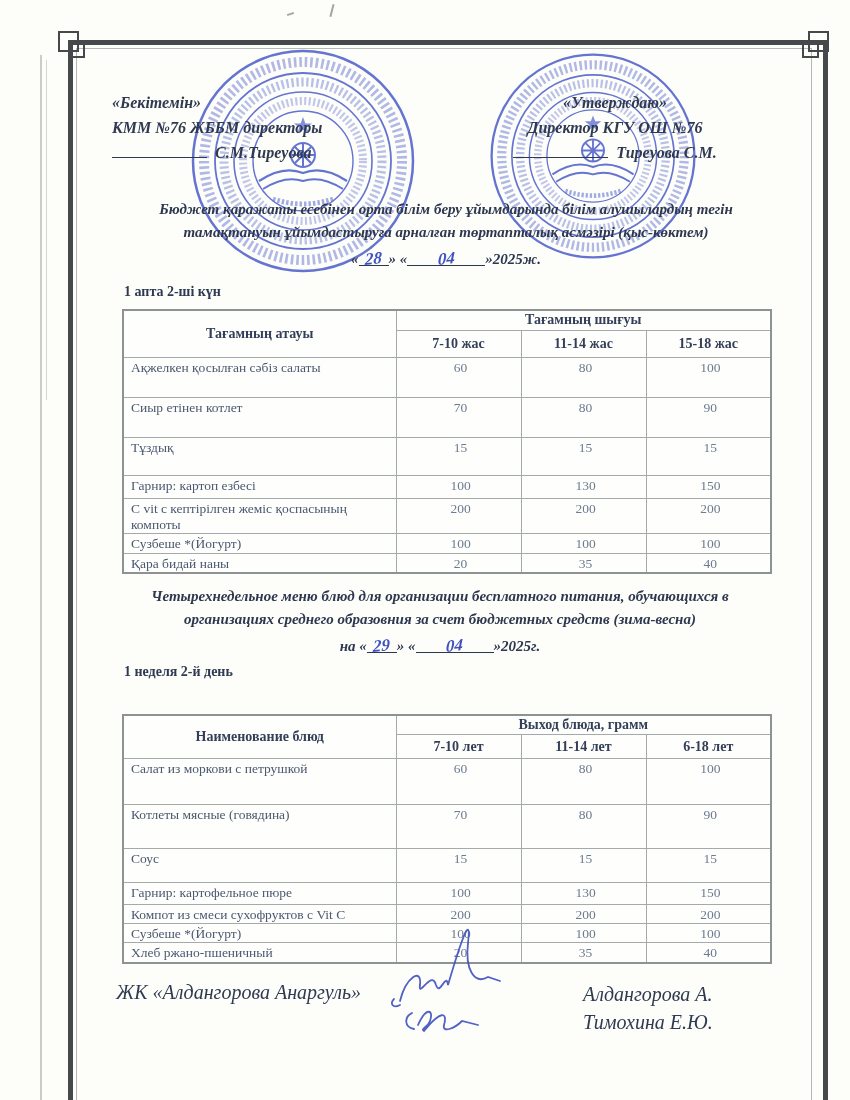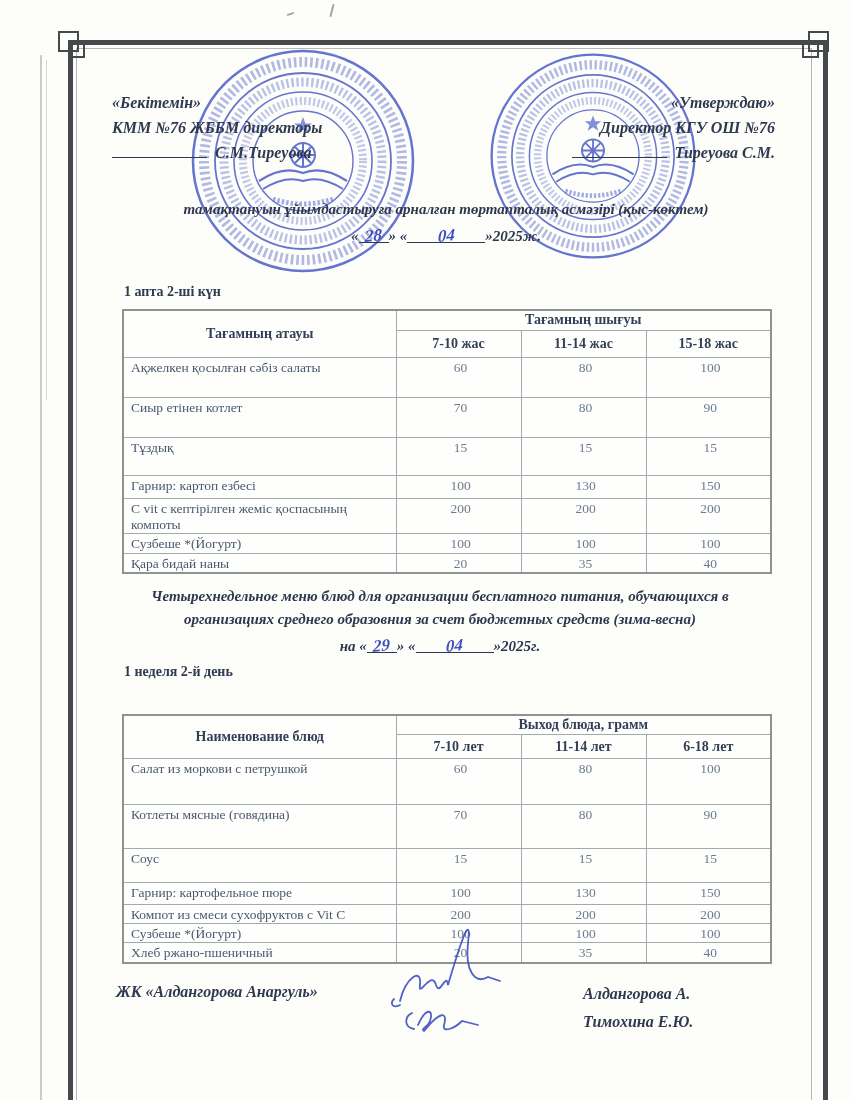--- a/index.html
+++ b/index.html
@@ -42,21 +42,21 @@
   table.menu td.num{color:#6c7b8f;text-align:center;padding-left:8px;}
   .c-name{width:273px;}.c-age{width:125px;}
   
   .t1h1{height:20px;}.t1h2{height:27px;}
   .t1r1{height:40px;}.t1r2{height:40px;}.t1r3{height:38px;}.t1r4{height:23px;}
   .t1r5{height:32px;}.t1r6{height:20px;}.t1r7{height:20px;}
   .t2h1{height:16px;}.t2h2{height:24px;}
   .t2r1{height:46px;}.t2r2{height:44px;}.t2r3{height:34px;}.t2r4{height:22px;}
   .t2r5{height:18px;}.t2r6{height:18px;}.t2r7{height:20px;}
   
-  .footer{font-weight:bold;font-style:italic;font-size:16px;line-height:28px;color:#2f3950;z-index:6;}
+  .footer{font-weight:normal;font-style:italic;font-size:20px;line-height:28px;color:#2f3950;z-index:6;}
   .sig{z-index:7;}
 </style>
 </head>
 <body>
 
 <div class="abs page-edge"></div>
 <div class="abs page-edge2"></div>
 <div class="abs pencil" style="left:287px;top:13px;width:7px;height:2px;transform:rotate(-18deg);"></div>
 <div class="abs pencil" style="left:331px;top:4px;width:2px;height:13px;transform:rotate(14deg);"></div>
 
@@ -106,27 +106,28 @@
     </g>
   </g>
 </svg>
 
 <div class="abs approve" style="left:112px;top:90px;width:330px;">
   <div>«Бекітемін»</div>
   <div>КММ №76 ЖББМ директоры</div>
   <div><span class="uline"></span><span>С.М.Тиреуова</span></div>
 </div>
 
-<div class="abs approve ar" style="left:455px;top:90px;width:320px;">
+<div class="abs approve ar" style="left:455px;top:90px;width:320px;text-align:center;">
   <div>«Утверждаю»</div>
   <div>Директор КГУ ОШ №76</div>
   <div><span class="uline"></span><span>Тиреуова С.М.</span></div>
 </div>
 
 <div class="abs title" style="left:122px;top:198px;">
+  <div>Бюджет қаражаты есебінен орта білім беру ұйымдарында білім алушылардың тегін</div>
   <div>тамақтануын ұйымдастыруға арналған төртапталық асмәзірі (қыс-көктем)</div>
   <div class="dateline">
     <span>«</span><span class="day-slot"><span class="hand">28</span></span><span>» «</span><span class="month-slot"><span class="hand">04</span></span><span>»2025ж.</span>
   </div>
 </div>
 
 <div class="abs section-label" style="left:124px;top:284px;">1 апта 2-ші күн</div>
 
 <table class="menu abs" style="left:122px;top:309px;">
   <colgroup>

